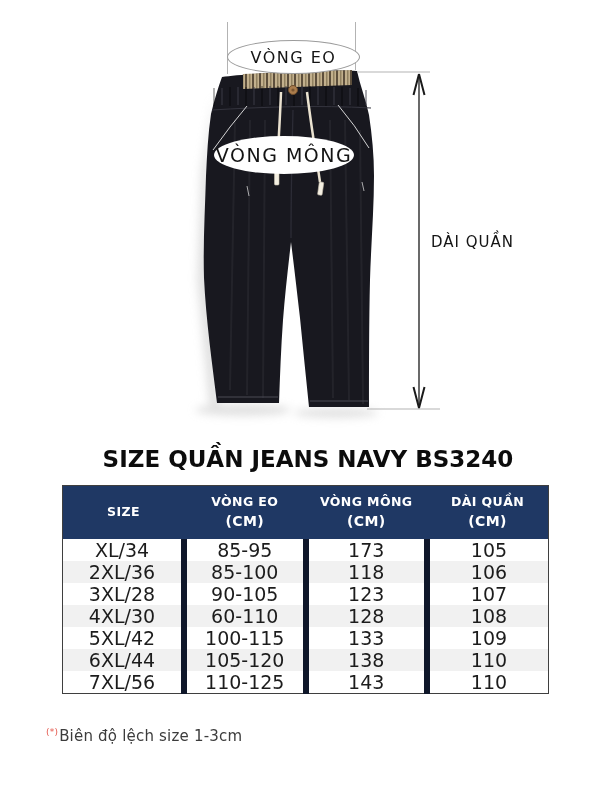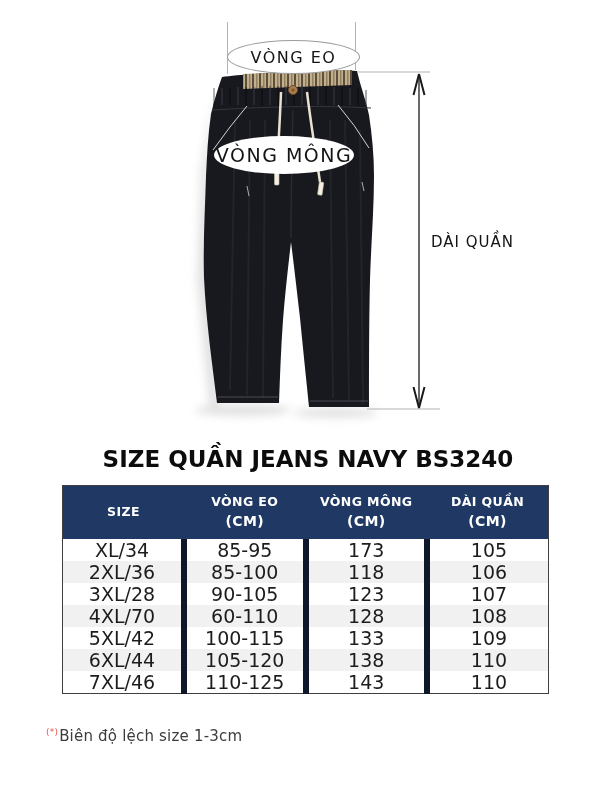--- a/index.html
+++ b/index.html
@@ -195,39 +195,39 @@
         <td>118</td>
         <td>106</td>
       </tr>
       <tr>
         <td>3XL/28</td>
         <td>90-105</td>
         <td>123</td>
         <td>107</td>
       </tr>
       <tr>
-        <td>4XL/70</td>
+        <td>4XL/30</td>
         <td>60-110</td>
         <td>128</td>
         <td>108</td>
       </tr>
       <tr>
         <td>5XL/42</td>
         <td>100-115</td>
         <td>133</td>
         <td>109</td>
       </tr>
       <tr>
         <td>6XL/44</td>
         <td>105-120</td>
         <td>138</td>
         <td>110</td>
       </tr>
       <tr>
-        <td>7XL/46</td>
+        <td>7XL/56</td>
         <td>110-125</td>
         <td>143</td>
         <td>110</td>
       </tr>
     </tbody>
   </table>
 
   <div class="footnote">
     <sup class="fmark">(*)</sup><span>Biên độ lệch size 1-3cm</span>
   </div>

